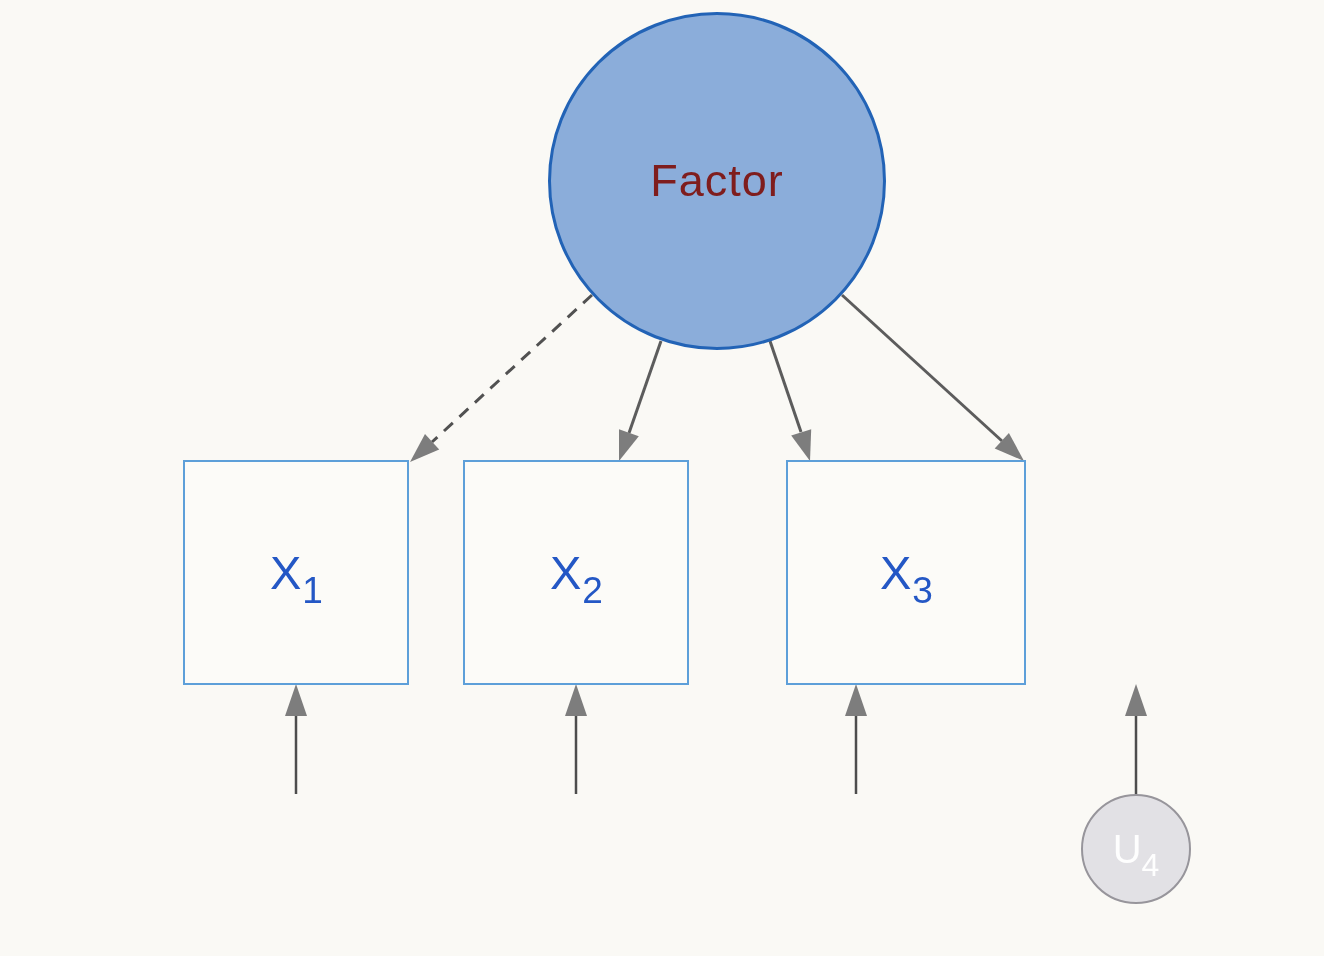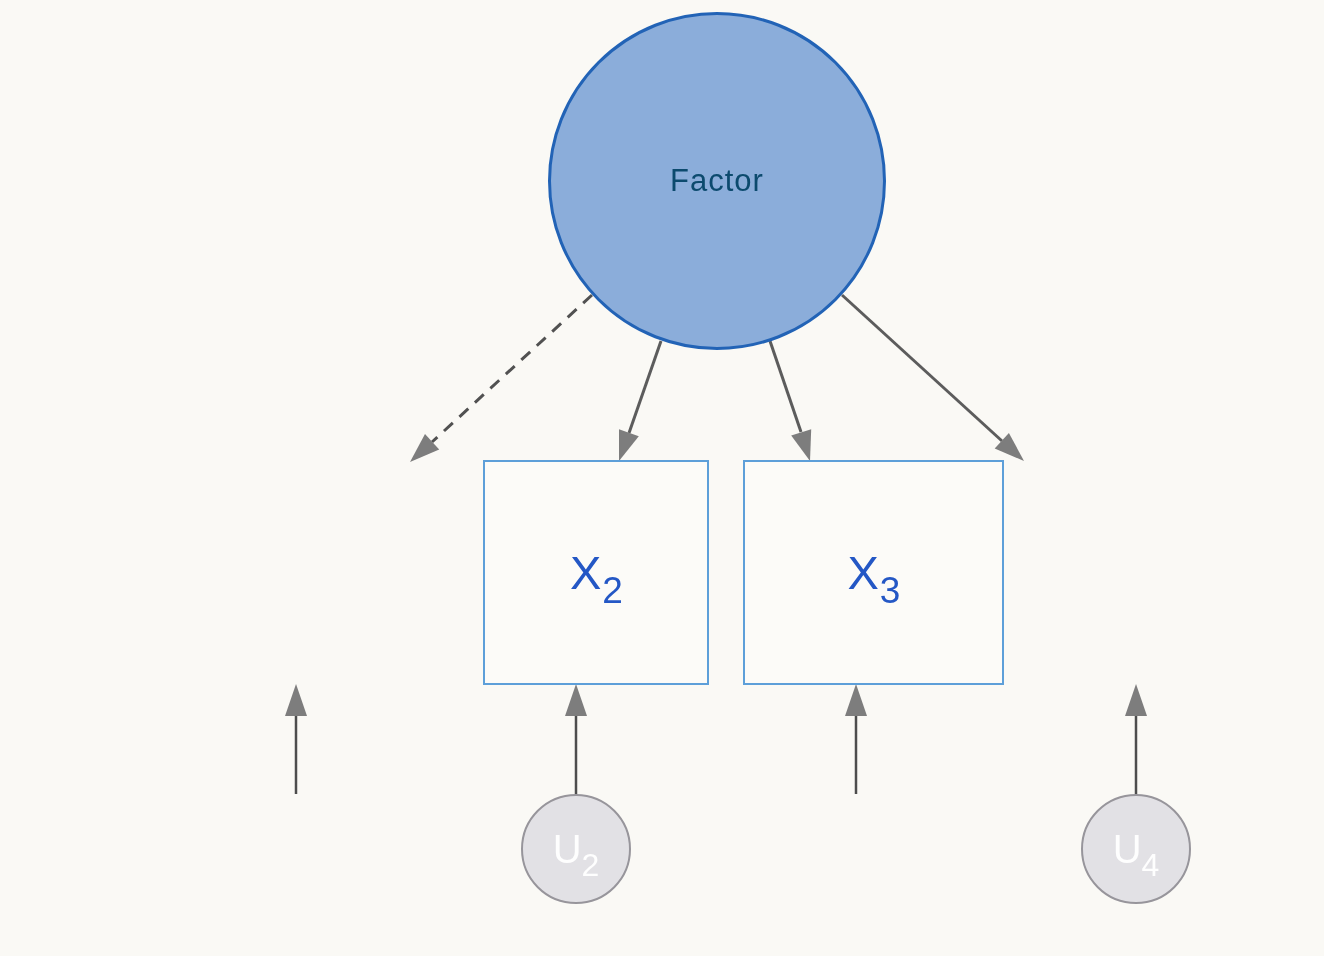--- a/index.html
+++ b/index.html
@@ -15,33 +15,33 @@
 
   .node{position:absolute;display:flex;align-items:center;justify-content:center;box-sizing:border-box;}
 
   .factor{
     left:548px;top:12px;width:338px;height:338px;
     border-radius:50%;
     background:#8badda;
     border:3px solid #2263b6;
   }
   .factor-label{
-    color:#0c4a6e;
-    font-size:31px;
+    color:#7f1d1d;
+    font-size:45px;
     letter-spacing:1px;
   }
 
   .indicator{
     top:460px;width:226px;height:225px;
     background:#fcfbf8;
     border:2px solid #5d9fd9;
   }
   .indicator.x1{left:183px;}
-  .indicator.x2{left:483px;}
-  .indicator.x3{left:743px;width:261px;justify-content:center;}
+  .indicator.x2{left:463px;}
+  .indicator.x3{left:786px;width:240px;justify-content:center;}
   .indicator.x4{left:1023px;width:225px;}
 
   .ind-label{
     color:#2457c5;
     font-size:47px;
     line-height:1;
   }
   .ind-label sub{
     font-size:37px;
     vertical-align:baseline;
@@ -123,27 +123,27 @@
     <g>
       <line class="edge uedge" x1="1136" y1="794" x2="1136" y2="716"></line>
       <polygon class="head" points="1136,684 1125,716 1147,716"></polygon>
     </g>
   </svg>
 
   <div class="node factor">
     <span class="factor-label">Factor</span>
   </div>
 
+  <div class="node indicator x1">
+    <span class="ind-label"><span>X</span><sub>1</sub></span>
+  </div>
   <div class="node indicator x2">
     <span class="ind-label"><span>X</span><sub>2</sub></span>
   </div>
   <div class="node indicator x3">
     <span class="ind-label"><span>X</span><sub>3</sub></span>
   </div>
 
-  <div class="node unique u2">
-    <span class="uniq-label"><span>U</span><sub>2</sub></span>
-  </div>
   <div class="node unique u4">
     <span class="uniq-label"><span>U</span><sub>4</sub></span>
   </div>
 
 </div>
 
 </body></html>

